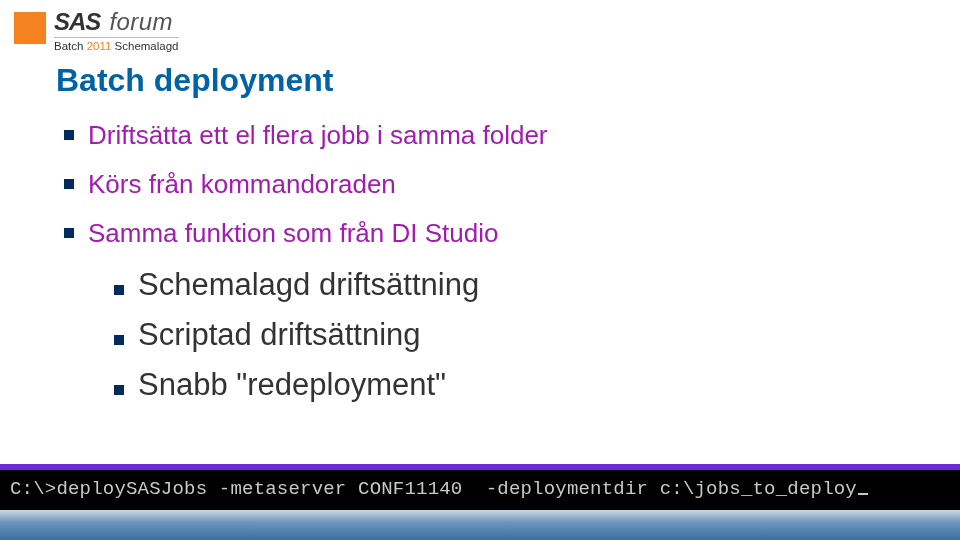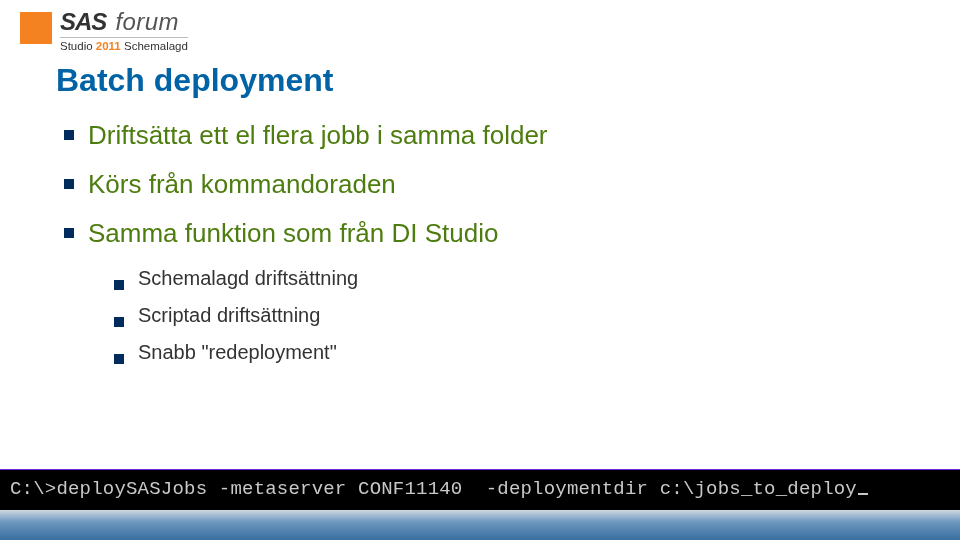--- a/index.html
+++ b/index.html
@@ -7,21 +7,21 @@
     width: 960px;
     height: 540px;
     background: #ffffff;
     font-family: Arial, Helvetica, sans-serif;
     position: relative;
     overflow: hidden;
   }
   .header {
     position: absolute;
     top: 10px;
-    left: 20px;
+    left: 14px;
     display: flex;
     align-items: flex-start;
     justify-content: center;
   }
   .orange-box {
     width: 32px;
     height: 32px;
     background: #f58220;
     margin-right: 8px;
     margin-top: 2px;
@@ -40,21 +40,21 @@
   .logo-sas { font-style: italic; letter-spacing: -1px; }
   .logo-forum { font-style: italic; font-weight: 400; color: #555555; margin-left: 2px; }
   .logo-sub {
     font-size: 11.5px;
     color: #333333;
     border-top: 1px solid #bbb;
     margin-top: 3px;
     padding-top: 2px;
     line-height: 1.1;
   }
-  .logo-sub .year { color: #f58220; font-weight: 700; }
+  .logo-sub .year { color: #f58220; font-weight: 400; }
 
   .slide-title {
     position: absolute;
     top: 62px;
     left: 56px;
     font-size: 32px;
     font-weight: 700;
     color: #0063a5;
   }
 
@@ -62,36 +62,36 @@
     position: absolute;
     top: 120px;
     left: 64px;
     right: 60px;
   }
   .b1 {
     display: flex;
     align-items: flex-start;
     margin-bottom: 18px;
     font-size: 26px;
-    color: #4d7c0f;
+    color: #a21caf;
   }
   .b1 .square {
     width: 10px;
     height: 10px;
     background: #002b5c;
     margin-right: 14px;
     margin-top: 10px;
     flex: 0 0 10px;
   }
   .b2 {
     display: flex;
-    align-items: flex-end;
+    align-items: center;
     margin-bottom: 14px;
     margin-left: 50px;
-    font-size: 20px;
+    font-size: 31px;
     color: #333333;
   }
   .b2 .square {
     width: 10px;
     height: 10px;
     background: #002b5c;
     margin-right: 14px;
     margin-top: 10px;
     flex: 0 0 10px;
   }
@@ -101,21 +101,21 @@
     left: 0;
     right: 0;
     bottom: 30px;
     background: #000000;
     color: #c8c8c8;
     font-family: "Lucida Console", "Courier New", monospace;
     font-size: 19px;
     padding: 8px 10px 10px 10px;
     letter-spacing: 0.2px;
     white-space: pre;
-    border-top: 1px solid #6d28d9;
+    border-top: 6px solid #6d28d9;
   }
   .terminal .cursor {
     display: inline-block;
     width: 10px;
     height: 2px;
     background: #c8c8c8;
     vertical-align: -1px;
     margin-left: 1px;
   }
 
@@ -132,21 +132,21 @@
 <body>
 
 <div class="header">
   <div class="orange-box"></div>
   <div class="logo-text-block">
     <div class="logo-main">
       <span class="logo-sas">SAS</span>
       <span class="logo-forum">forum</span>
     </div>
     <div class="logo-sub">
-      <span>Studio</span>
+      <span>Batch</span>
       <span class="year">2011</span>
       <span>Schemalagd</span>
     </div>
   </div>
 </div>
 
 <div class="slide-title">Batch deployment</div>
 
 <div class="bullets">
   <div class="b1">

